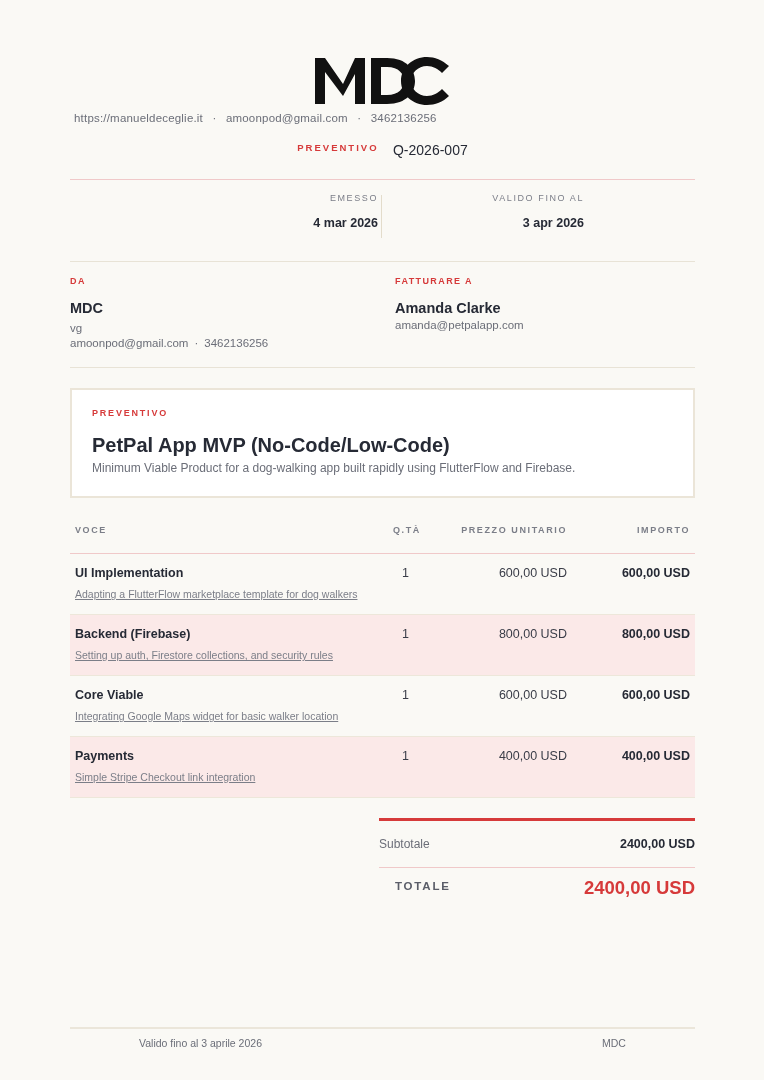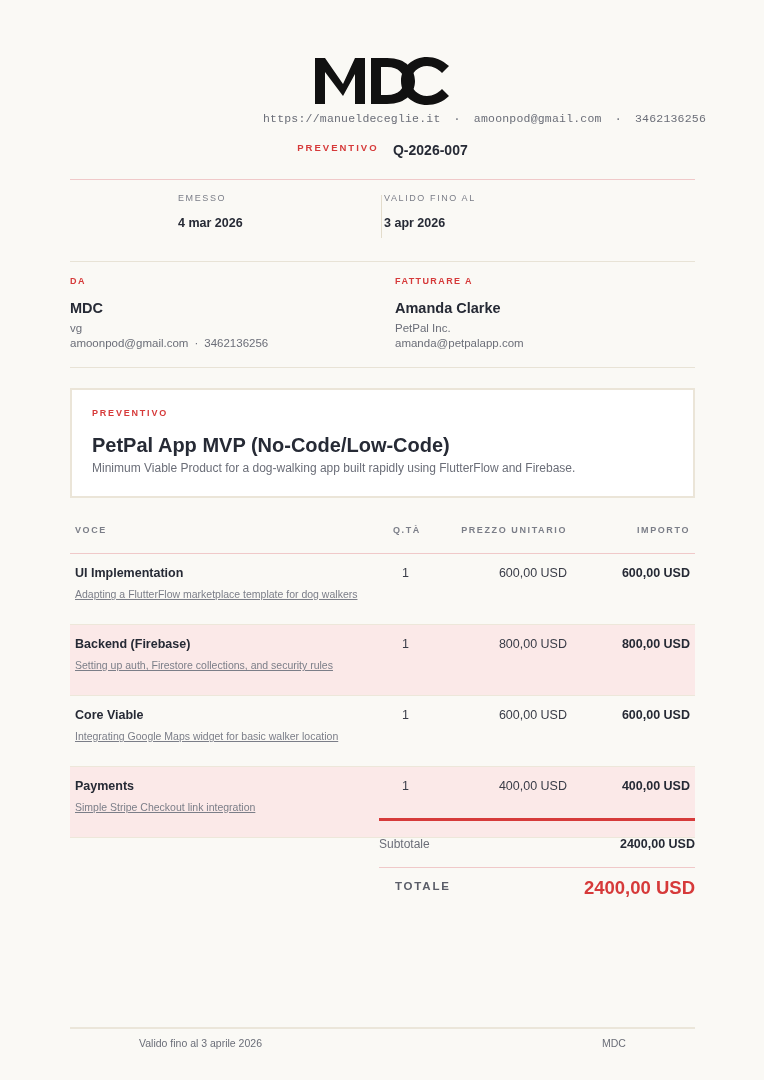--- a/index.html
+++ b/index.html
@@ -8,37 +8,37 @@
     background: #faf9f5;
     font-family: "Liberation Sans", "DejaVu Sans", sans-serif;
     color: #262a35;
     position: relative;
     overflow: hidden;
   }
   .page { position: absolute; left: 70px; top: 0; width: 625px; }
 
   .logo { position: absolute; left: 245px; top: 56px; width: 136px; height: 50px; }
   .contact-line {
-    position: absolute; top: 112px; left: 11px; width: 625px; text-align: right;
-    font-size: 11.5px; color: #6b6e78; letter-spacing: 0.2px; font-family: Liberation Mono, monospace;
+    position: absolute; top: 112px; left: 4px; width: 625px; text-align: left;
+    font-size: 11.5px; color: #6b6e78; letter-spacing: 0.2px;
   }
   .contact-line .sep { margin: 0 6px; }
   .quote-ref { position: absolute; top: 141px; left: 0; width: 625px; text-align: center; }
   .quote-ref .lbl {
     color: #d63a3a; font-weight: 700; font-size: 9.5px; letter-spacing: 2px;
     display: inline-block; vertical-align: top; margin-top: 1px; margin-right: 10px;
   }
-  .quote-ref .num { font-size: 14px; color: #262a35; font-weight: 700; display: inline-block; vertical-align: top; margin-top:1px;}
+  .quote-ref .num { font-size: 14px; color: #262a35; font-weight: 400; display: inline-block; vertical-align: top; margin-top:1px;}
 
   .hr { position: absolute; left: 0; width: 625px; height: 1px; }
   .hr.pink { background: #f0c9c9; }
   .hr.beige { background: #e8e3d6; }
 
   .dates { position: absolute; top: 193px; left: 0; width: 625px; height: 46px; }
-  .date-col { position: absolute; top: 0; width: 200px; text-align: left; }
+  .date-col { position: absolute; top: 0; width: 200px; text-align: right; }
   .date-col .l { font-size: 9px; letter-spacing: 1.6px; color: #7b7e88; }
   .date-col .v { font-size: 12.5px; font-weight: 700; color: #262a35; margin-top: 13px; }
   .vdiv { position: absolute; left: 311px; top: 2px; width: 1px; height: 43px; background: #e3dccb; }
 
   .party { position: absolute; top: 276px; width: 300px; }
   .party .h { color: #d63a3a; font-weight: 700; font-size: 9px; letter-spacing: 1.4px; }
   .party .n { font-size: 14.5px; font-weight: 600; color: #262a35; margin-top: 14px; }
   .party .s { font-size: 11.5px; color: #6b6e78; margin-top: 6px; }
   .party .s2 { font-size: 11.5px; color: #6b6e78; margin-top: 3px; }
   .party .sep { margin: 0 6px; }
@@ -47,21 +47,21 @@
     position: absolute; top: 388px; left: 0; width: 625px; height: 110px;
     background: #ffffff; border: 2px solid #ebe5d8;
   }
   .quote-box .lbl { position: absolute; left: 20px; top: 18px; color: #d63a3a; font-weight: 700; font-size: 9px; letter-spacing: 1.8px; }
   .quote-box .title { position: absolute; left: 20px; top: 44px; font-size: 20px; font-weight: 700; color: #262a35; }
   .quote-box .desc { position: absolute; left: 20px; top: 71px; font-size: 12px; color: #6b6e78; }
 
   .table { position: absolute; top: 515px; left: 0; width: 625px; }
   .thead { position: relative; height: 38px; }
   .th { position: absolute; top: 10px; font-size: 9px; letter-spacing: 1.6px; color: #7b7e88; font-weight: 600; }
-  .row { position: relative; height: 71px; border-top: 1px solid #f0c9c9; }
+  .row { position: relative; height: 61px; border-top: 1px solid #f0c9c9; }
   .row.alt { background: #fbe9e8; border-top: 1px solid #f7dede; }
   .row + .row { border-top: 1px solid #ede7da; }
   .row .name { position: absolute; left: 5px; top: 12px; font-size: 12.5px; font-weight: 600; color: #262a35; }
   .row .desc { position: absolute; left: 5px; top: 34px; font-size: 10.5px; color: #7b7e88; text-decoration: underline; }
   .row .qty { position: absolute; left: 332px; top: 12px; font-size: 12.5px; color: #3a3d48; }
   .row .price { position: absolute; right: 128px; top: 12px; font-size: 12.5px; color: #3a3d48; }
   .row .amt { position: absolute; right: 5px; top: 12px; font-size: 12.5px; font-weight: 700; color: #262a35; }
   .table-bottom { height: 1px; background: #ede7da; }
 
   .totals { position: absolute; top: 818px; left: 309px; width: 316px; }
@@ -126,21 +126,20 @@
     <div class="n">MDC</div>
     <div class="s">vg</div>
     <div class="s2">
       <span>amoonpod@gmail.com</span><span class="sep">·</span><span>3462136256</span>
     </div>
   </div>
 
   <div class="party" style="left:325px;">
     <div class="h">FATTURARE A</div>
     <div class="n">Amanda Clarke</div>
-    <div class="s">PetPal Inc.</div>
     <div class="s2">amanda@petpalapp.com</div>
   </div>
 
   <div class="hr beige" style="top:367px;"></div>
 
   <div class="quote-box">
     <div class="lbl">PREVENTIVO</div>
     <div class="title">PetPal App MVP (No-Code/Low-Code)</div>
     <div class="desc">Minimum Viable Product for a dog-walking app built rapidly using FlutterFlow and Firebase.</div>
   </div>

